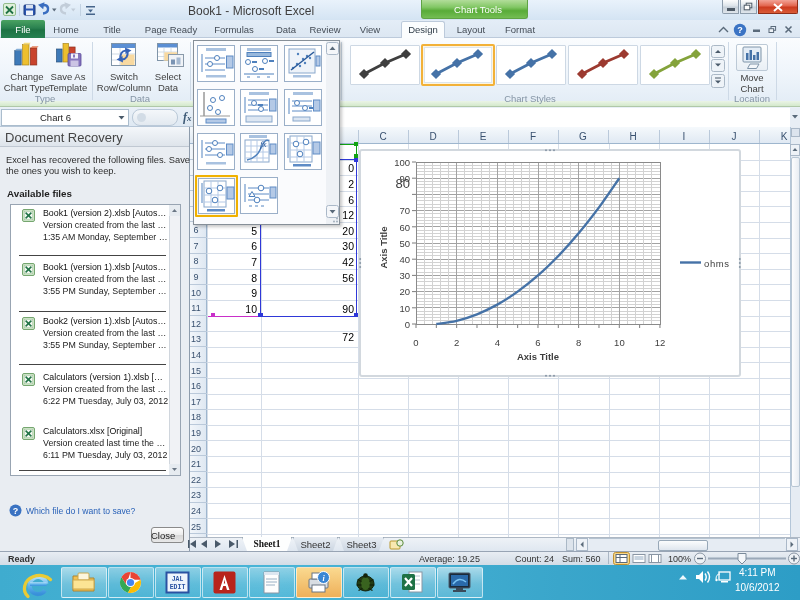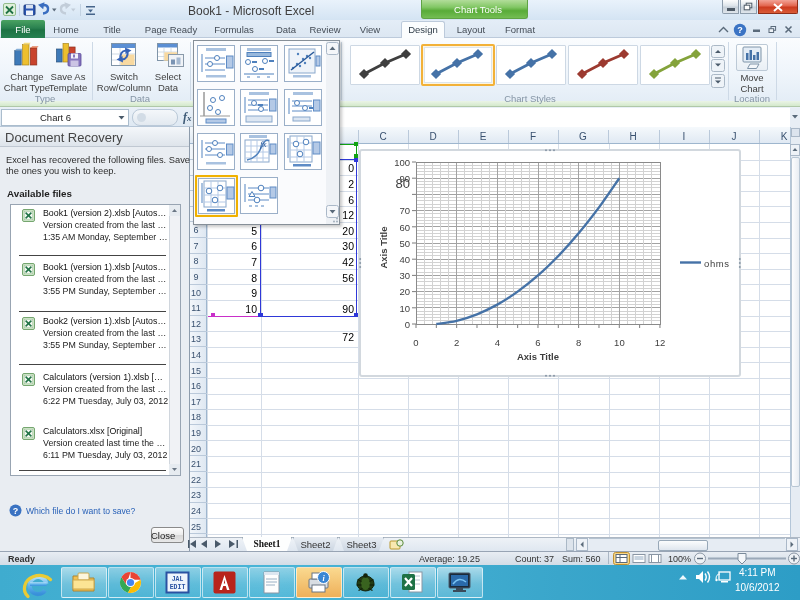--- a/index.html
+++ b/index.html
@@ -762,21 +762,21 @@
 <div class="abs" style="left:589px;top:538px;width:196px;height:13px;background:#e6ecf3;border-top:1px solid #b4c2d0;"></div>
 <div class="abs" style="left:658px;top:539.5px;width:50px;height:11px;background:linear-gradient(#fbfcfd,#dfe6ee);border:1px solid #98a8b8;border-radius:2px;"></div>
 <svg class="abs" style="left:640px;top:541px" width="10" height="8" viewBox="0 0 10 8"></svg>
 <svg class="abs" style="left:786px;top:538px" width="12" height="13" viewBox="0 0 12 13">
       <rect x="0.5" y="0.5" width="11" height="12" fill="#eef2f7" stroke="#aab8c8"></rect>
       <path d="M4.5 3.5 l3 3 l-3 3 z" fill="#5a6a7a"></path>
     </svg>
 <div class="abs" style="left:0;top:551px;width:800px;height:14px;background:linear-gradient(#e8edf3,#d3dce6);border-top:1px solid #98a4b4;"></div>
 <div class="tx" style="left:8px;top:554px;font-size:9px;color:#333;font-weight:bold;">Ready</div>
 <div class="tx" style="left:419px;top:554px;font-size:9px;color:#333;">Average: 19.25</div>
-<div class="tx" style="left:515px;top:554px;font-size:9px;color:#333;">Count: 37</div>
+<div class="tx" style="left:515px;top:554px;font-size:9px;color:#333;">Count: 24</div>
 <div class="tx" style="left:562px;top:554px;font-size:9px;color:#333;">Sum: 560</div>
 <div class="abs" style="left:608px;top:552px;width:1px;height:12px;background:#aab6c4;"></div>
 <svg class="abs" style="left:613px;top:552px" width="52" height="13" viewBox="0 0 52 13">
 <rect x="0.5" y="0.5" width="16" height="12" rx="2" fill="#f8d88a" stroke="#c09030"></rect>
 <rect x="3" y="2.5" width="11" height="8" fill="#fff" stroke="#5a6a7a"></rect>
       <line x1="3" y1="5.5" x2="14" y2="5.5" stroke="#5a6a7a"></line>
       <line x1="7" y1="2.5" x2="7" y2="10.5" stroke="#5a6a7a"></line>
 <rect x="20" y="2.5" width="12" height="8" fill="#fff" stroke="#8a96a4"></rect>
       <rect x="21.5" y="4" width="9" height="4" fill="#c8d4e0"></rect>
 <rect x="36" y="2.5" width="12" height="8" fill="#fff" stroke="#8a96a4"></rect>

